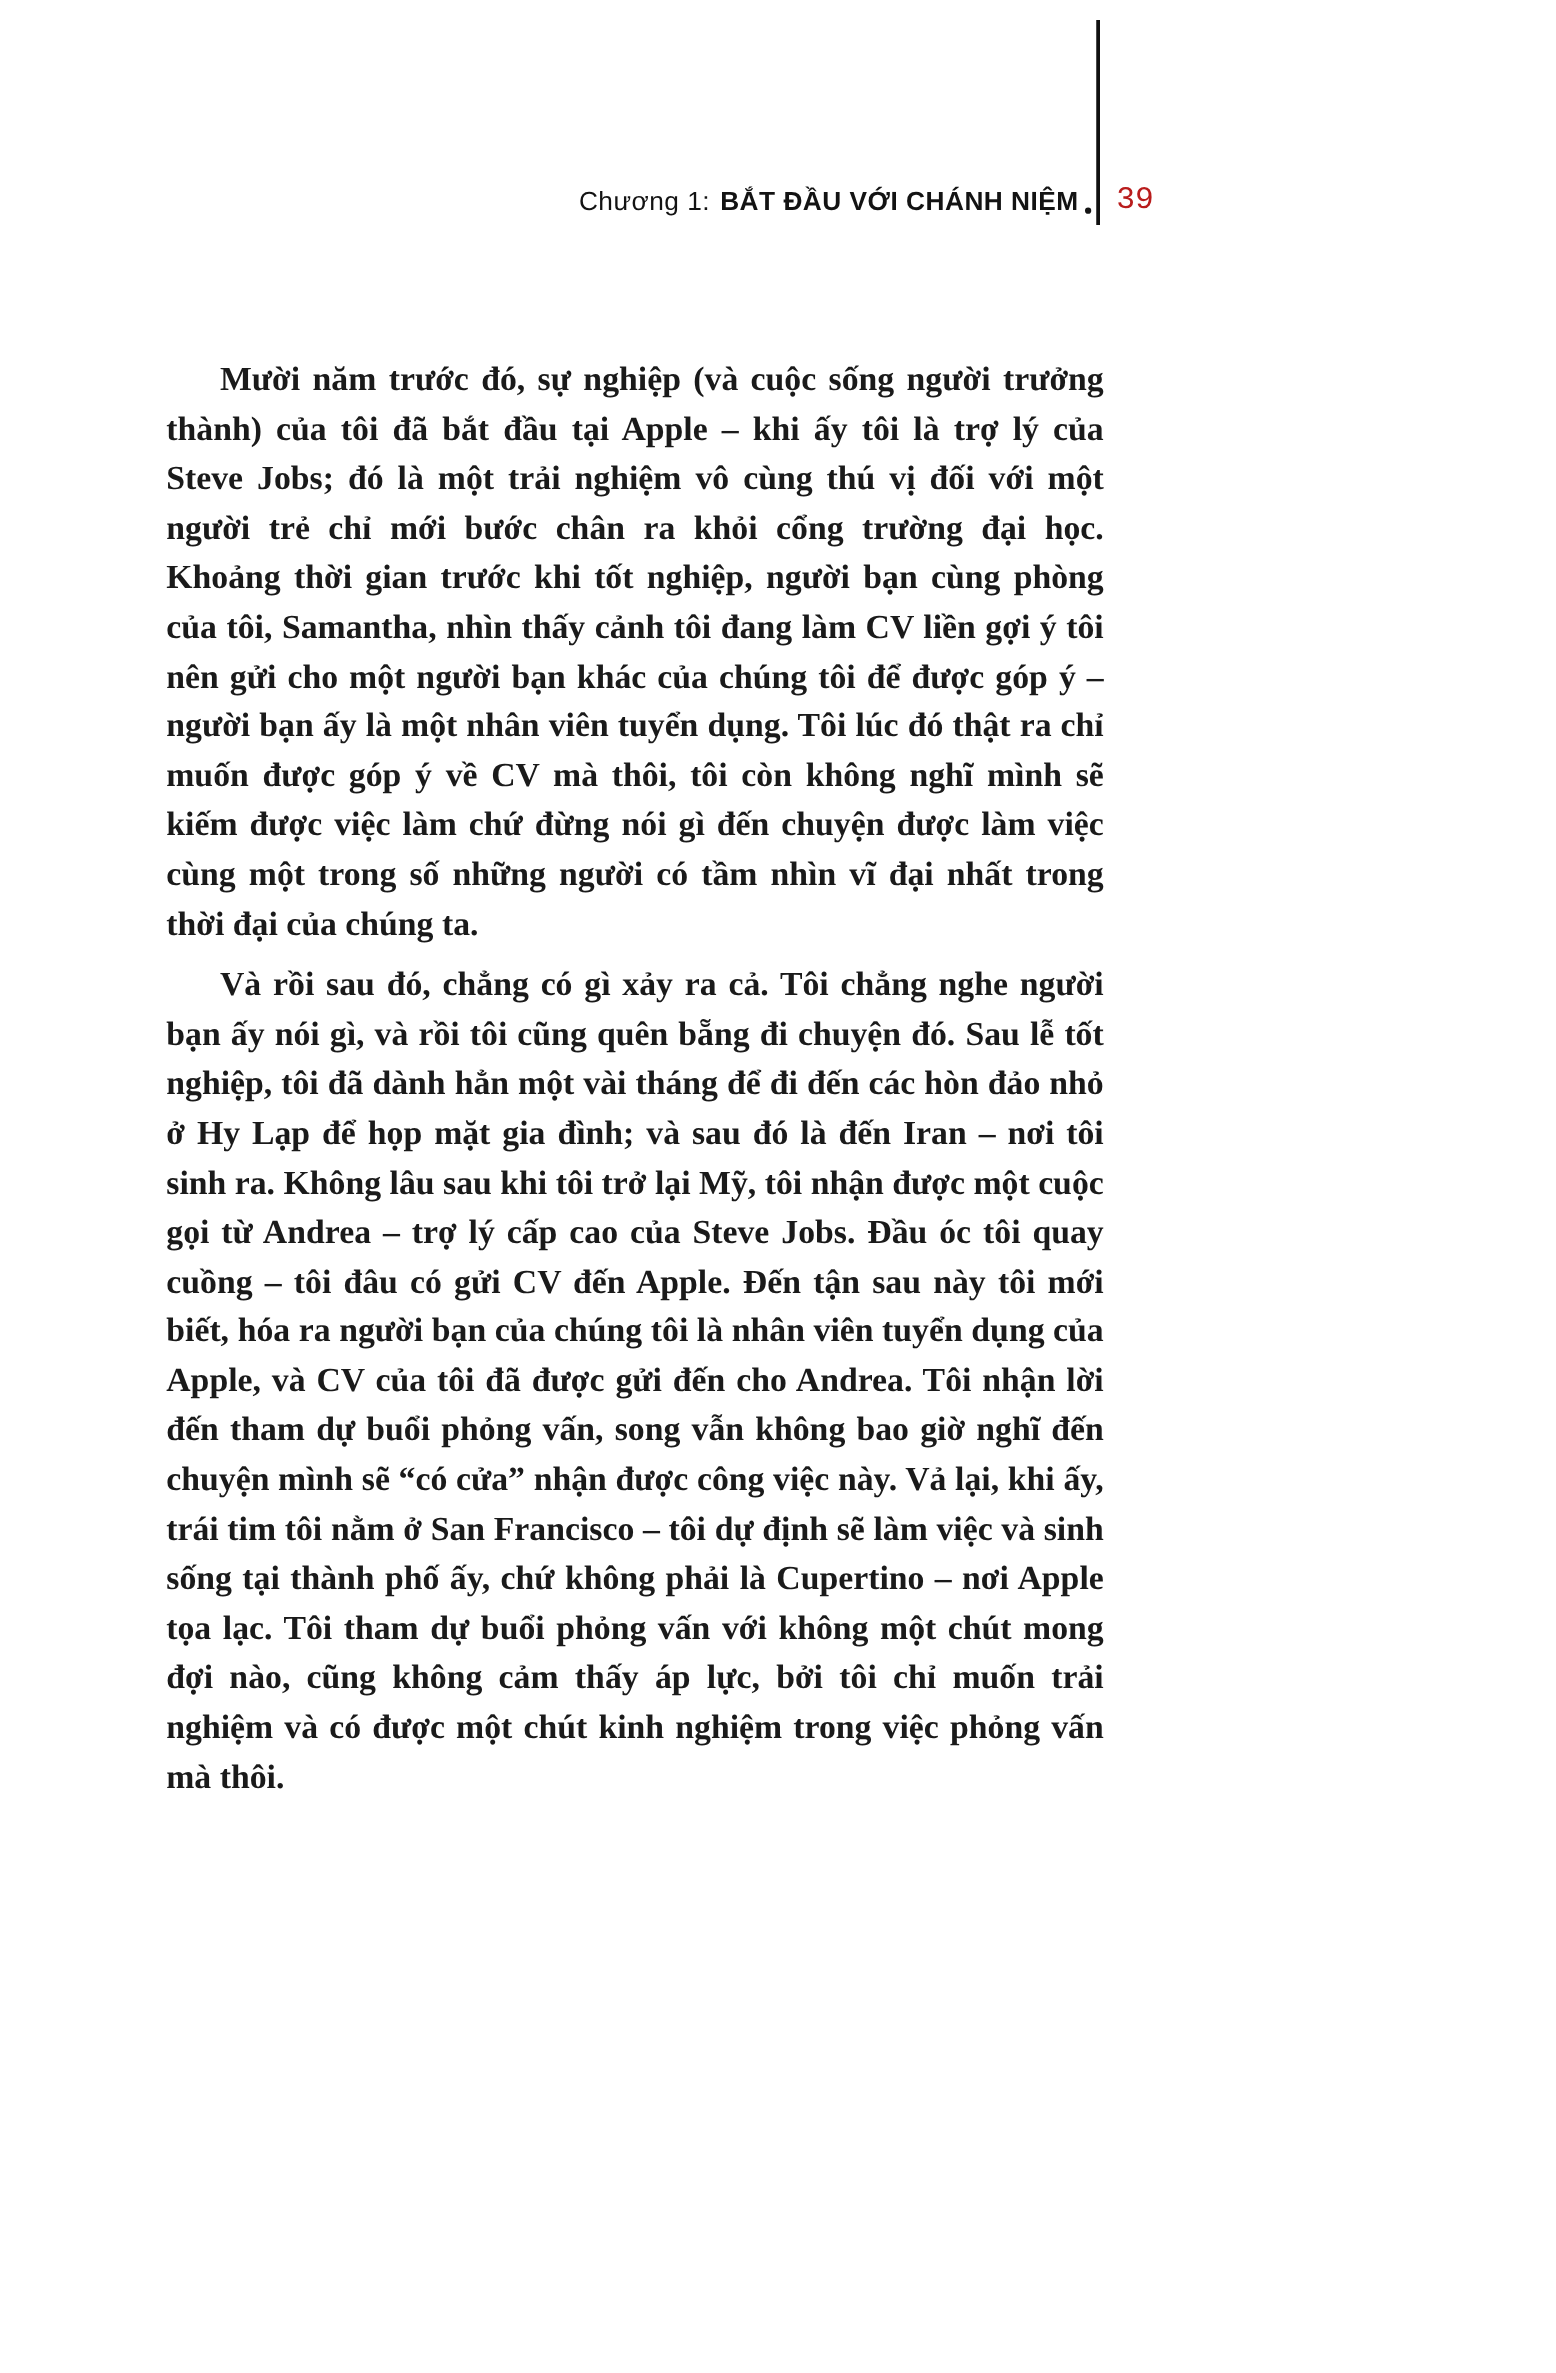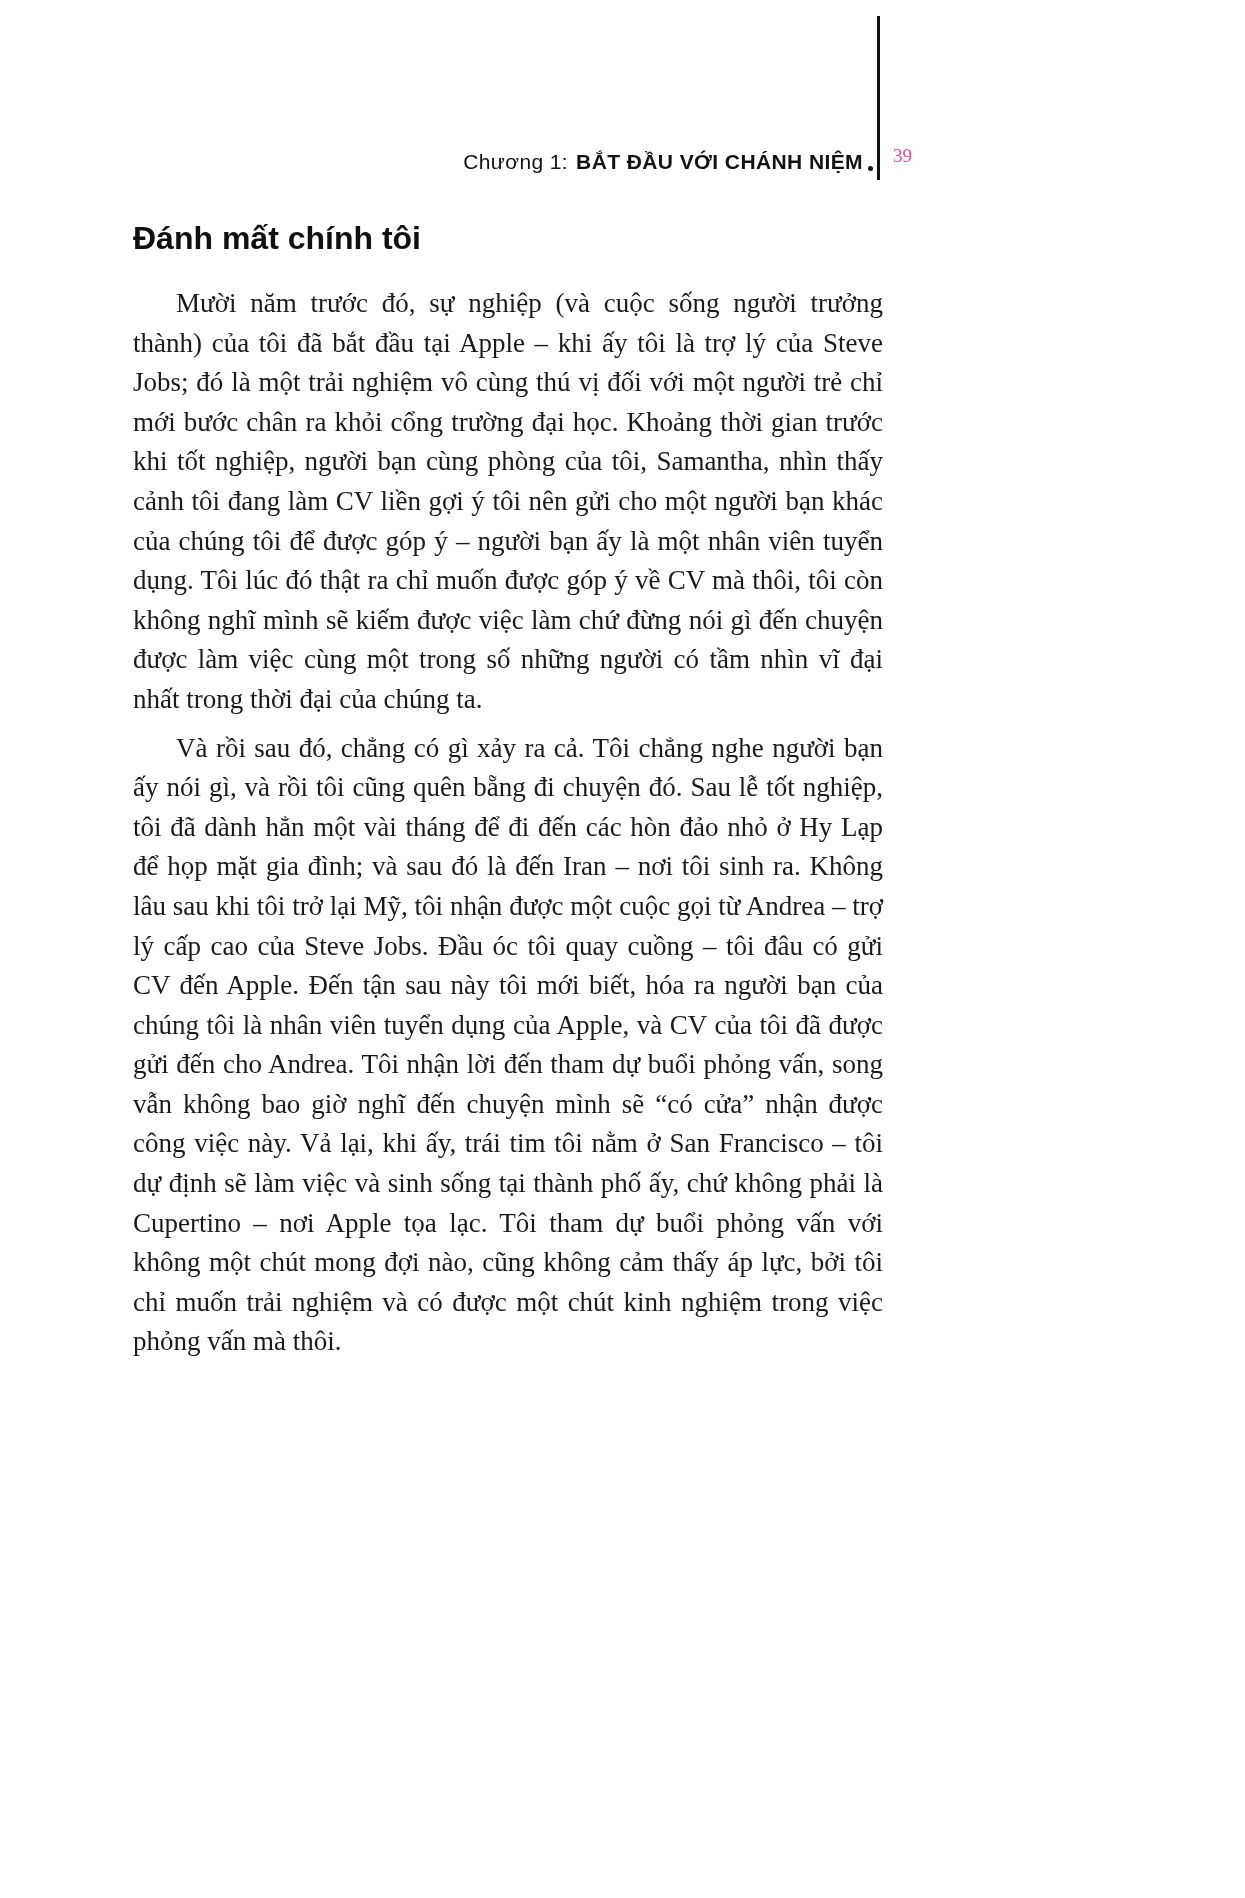--- a/index.html
+++ b/index.html
@@ -40,62 +40,62 @@
     font-size: 21px;
     letter-spacing: 0.4px;
     color: #131313;
   }
   .chap-label { font-weight: 400; margin-right: 8px; }
   .chap-title { font-weight: 700; }
   .pagenum {
     position: absolute;
     top: 129px;
     left: 893px;
-    font-family: Liberation Serif, serif;
-    font-size: 19px;
-    color: #ec4899;
+    font-family: Liberation Mono, monospace;
+    font-size: 25px;
+    color: #b91c1c;
   }
   .section-heading {
     position: absolute;
     left: 133px;
     top: 204px;
     font-family: "Liberation Sans", "DejaVu Sans", sans-serif;
     font-weight: 700;
     font-size: 32px;
     color: #101010;
   }
   .body-text {
     position: absolute;
     left: 133px;
     top: 268px;
     width: 750px;
     font-size: 27px;
     line-height: 39.6px;
     text-align: justify;
     color: #1a1a1a;
+    font-weight: bold;
   }
   .body-text p {
     text-indent: 43px;
     margin: 0 0 9px 0;
   }
 </style>
 </head>
 <body>
 
 <div class="page">
 
   <header>
     <div class="running-head">
       <span class="chap-label">Chương 1:</span><span class="chap-title">BẮT ĐẦU VỚI CHÁNH NIỆM</span>
     </div>
     <div class="head-dot"></div>
     <div class="top-rule"></div>
     <div class="pagenum">39</div>
   </header>
 
-  <h1 class="section-heading">Đánh mất chính tôi</h1>
 
   <div class="body-text">
     <p>Mười năm trước đó, sự nghiệp (và cuộc sống người trưởng thành) của tôi đã bắt đầu tại Apple – khi ấy tôi là trợ lý của Steve Jobs; đó là một trải nghiệm vô cùng thú vị đối với một người trẻ chỉ mới bước chân ra khỏi cổng trường đại học. Khoảng thời gian trước khi tốt nghiệp, người bạn cùng phòng của tôi, Samantha, nhìn thấy cảnh tôi đang làm CV liền gợi ý tôi nên gửi cho một người bạn khác của chúng tôi để được góp ý – người bạn ấy là một nhân viên tuyển dụng. Tôi lúc đó thật ra chỉ muốn được góp ý về CV mà thôi, tôi còn không nghĩ mình sẽ kiếm được việc làm chứ đừng nói gì đến chuyện được làm việc cùng một trong số những người có tầm nhìn vĩ đại nhất trong thời đại của chúng ta.</p>
     <p>Và rồi sau đó, chẳng có gì xảy ra cả. Tôi chẳng nghe người bạn ấy nói gì, và rồi tôi cũng quên bẵng đi chuyện đó. Sau lễ tốt nghiệp, tôi đã dành hẳn một vài tháng để đi đến các hòn đảo nhỏ ở Hy Lạp để họp mặt gia đình; và sau đó là đến Iran – nơi tôi sinh ra. Không lâu sau khi tôi trở lại Mỹ, tôi nhận được một cuộc gọi từ Andrea – trợ lý cấp cao của Steve Jobs. Đầu óc tôi quay cuồng – tôi đâu có gửi CV đến Apple. Đến tận sau này tôi mới biết, hóa ra người bạn của chúng tôi là nhân viên tuyển dụng của Apple, và CV của tôi đã được gửi đến cho Andrea. Tôi nhận lời đến tham dự buổi phỏng vấn, song vẫn không bao giờ nghĩ đến chuyện mình sẽ “có cửa” nhận được công việc này. Vả lại, khi ấy, trái tim tôi nằm ở San Francisco – tôi dự định sẽ làm việc và sinh sống tại thành phố ấy, chứ không phải là Cupertino – nơi Apple tọa lạc. Tôi tham dự buổi phỏng vấn với không một chút mong đợi nào, cũng không cảm thấy áp lực, bởi tôi chỉ muốn trải nghiệm và có được một chút kinh nghiệm trong việc phỏng vấn mà thôi.</p>
   </div>
 
 </div>
 
 </body></html>

